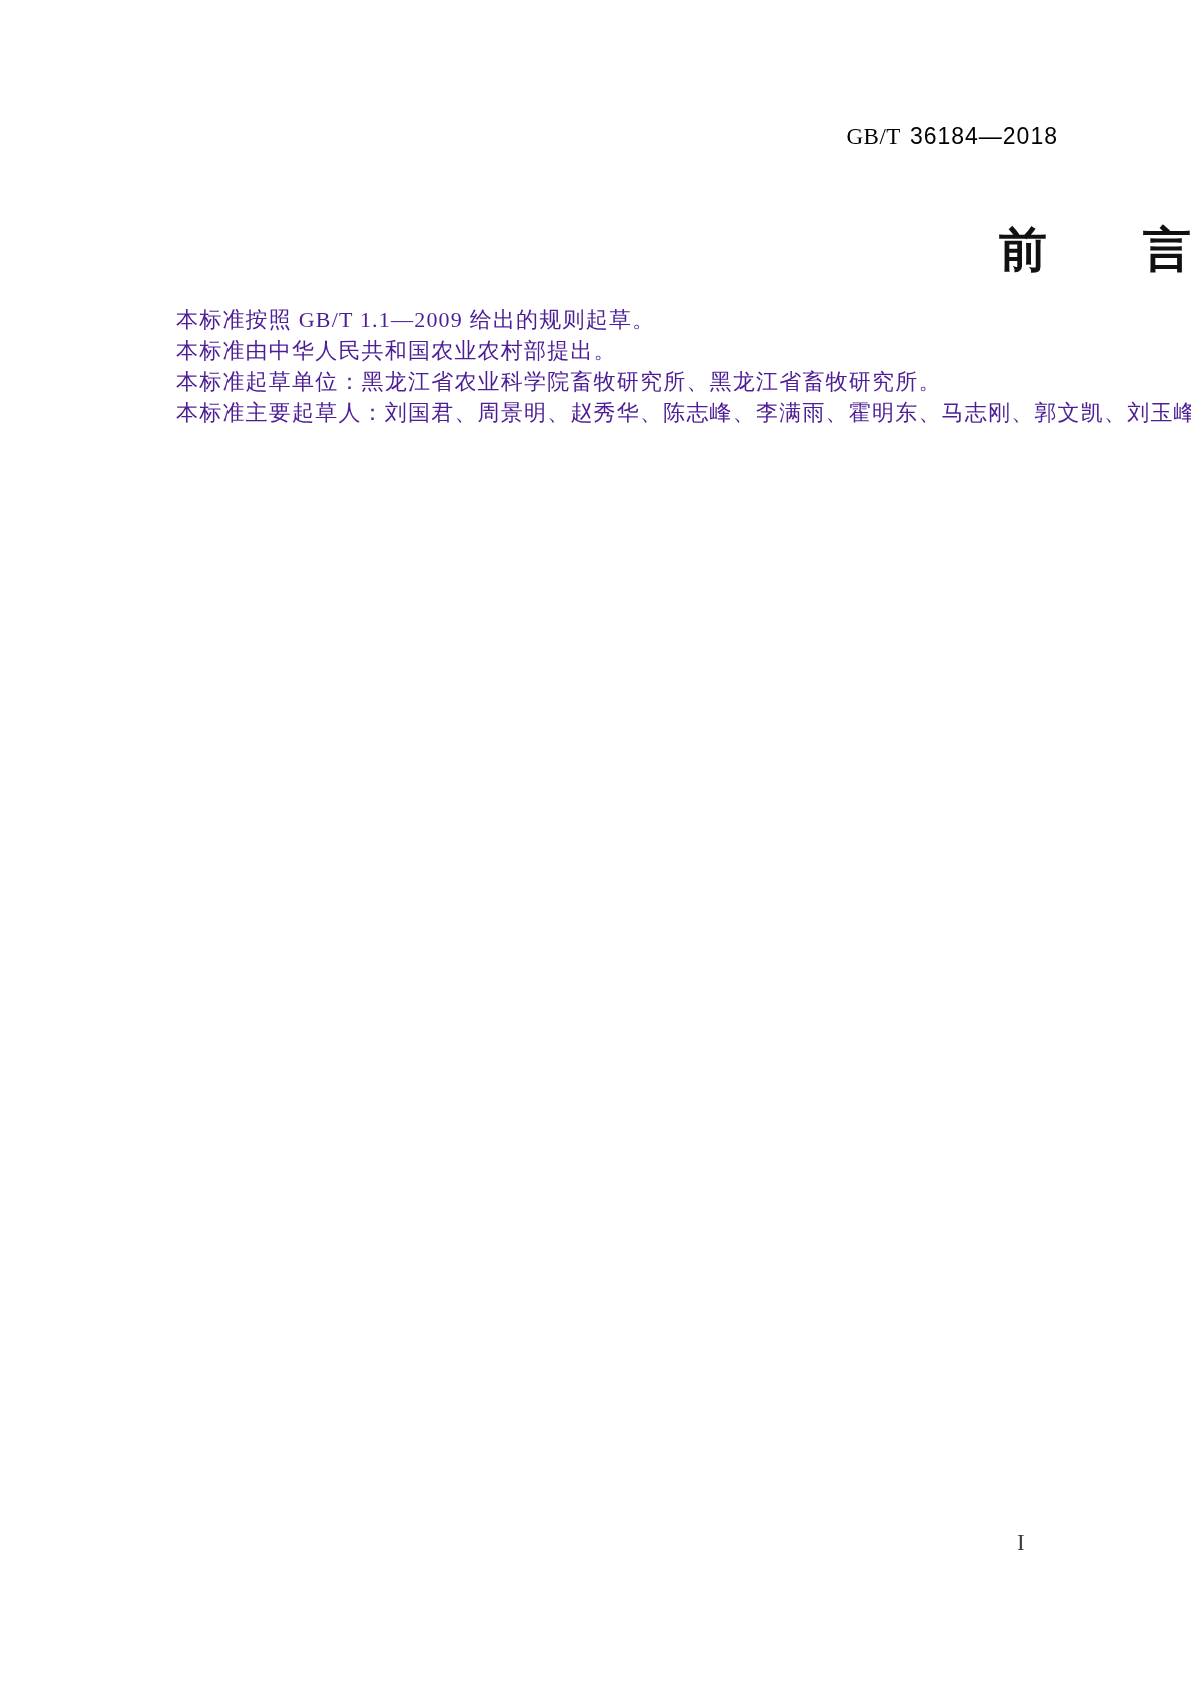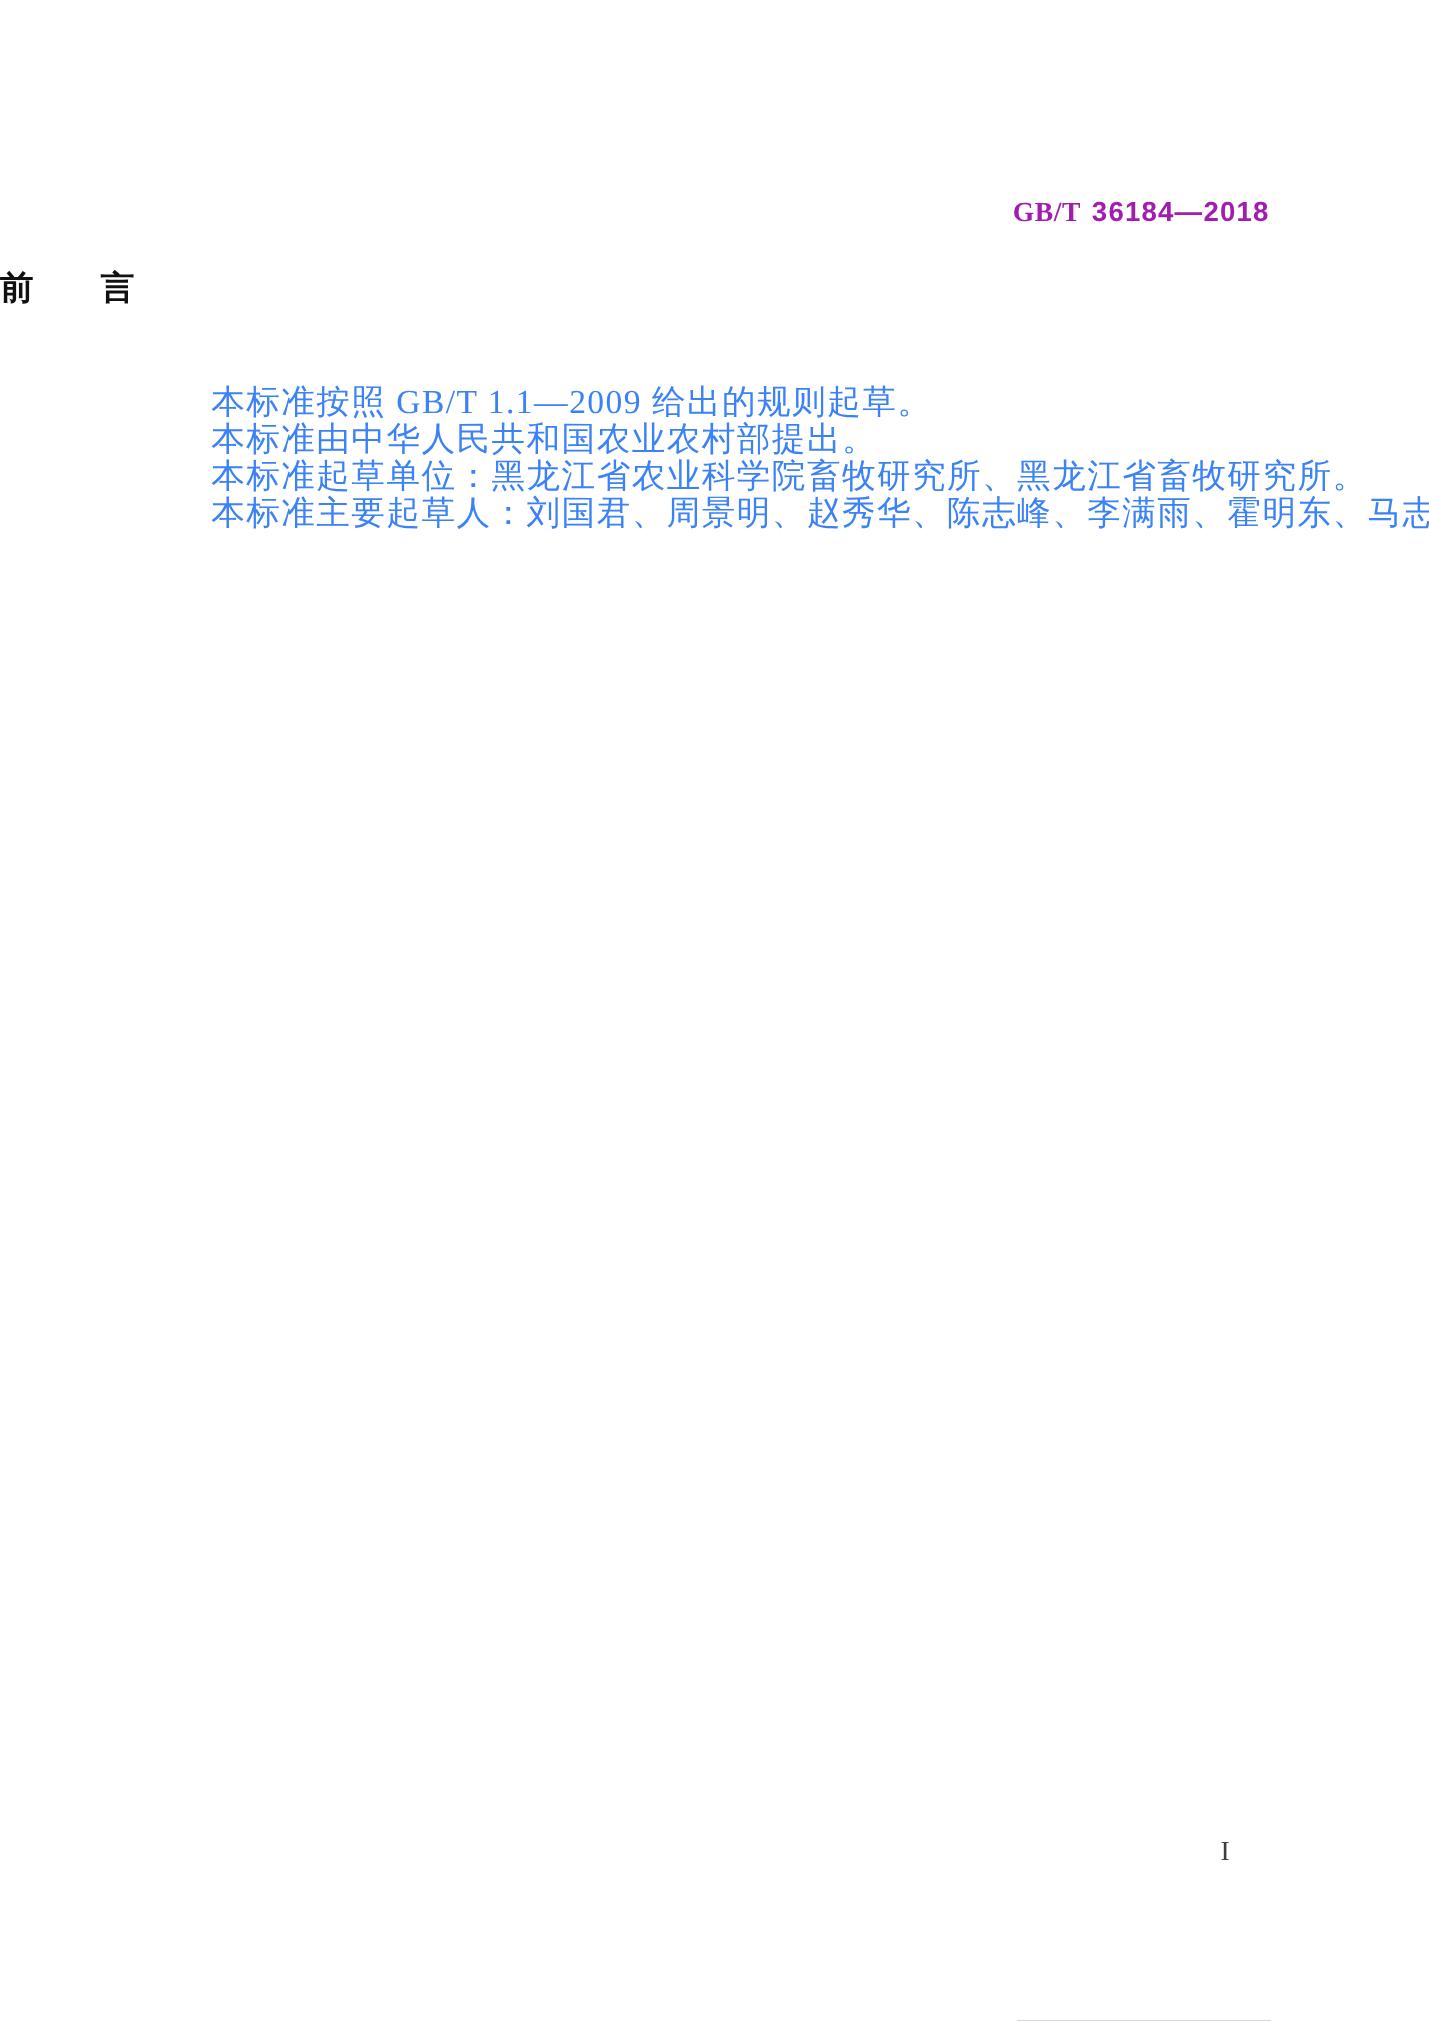--- a/index.html
+++ b/index.html
@@ -14,58 +14,57 @@
     margin: 0 auto;
     background: #ffffff;
     font-family: "Liberation Serif", "DejaVu Serif", serif;
     color: #1f1f1f;
     overflow: hidden;
   }
   .std-header {
     position: absolute;
     top: 125px;
     right: 133px;
-    font-weight: bold;
+    font-weight: normal;
     font-size: 23px;
     line-height: 1;
-    color: #a21caf;
+    color: #000000;
     letter-spacing: 0.5px;
     white-space: nowrap;
-    margin-top: 40px;
   }
   .std-header .code-prefix {
     font-family: "Liberation Serif", "DejaVu Serif", serif;
   }
   .std-header .code-number {
     font-family: "Liberation Sans", "DejaVu Sans", sans-serif;
     margin-left: 9px;
     letter-spacing: 1px;
   }
   .fw-title {
     position: absolute;
     top: 226px;
     left: 0;
     width: 100%;
     margin: 0;
-    text-align: left;
+    text-align: right;
     font-family: "Liberation Sans", "DejaVu Sans", sans-serif;
     font-weight: bold;
-    font-size: 28px;
+    font-size: 48px;
     line-height: 1;
     color: #111111;
   }
   .body-text {
     position: absolute;
-    top: 320px;
+    top: 304px;
     left: 114px;
     width: 963px;
-    font-size: 28px;
+    font-size: 22px;
     line-height: 31px;
     letter-spacing: 1.2px;
-    color: #3b82f6;
+    color: #4c1d95;
   }
   .body-text p.line {
     margin: 0;
     padding: 0;
     white-space: nowrap;
   }
   .body-text p.line.indent {
     text-indent: 62px;
   }
   .page-number {

